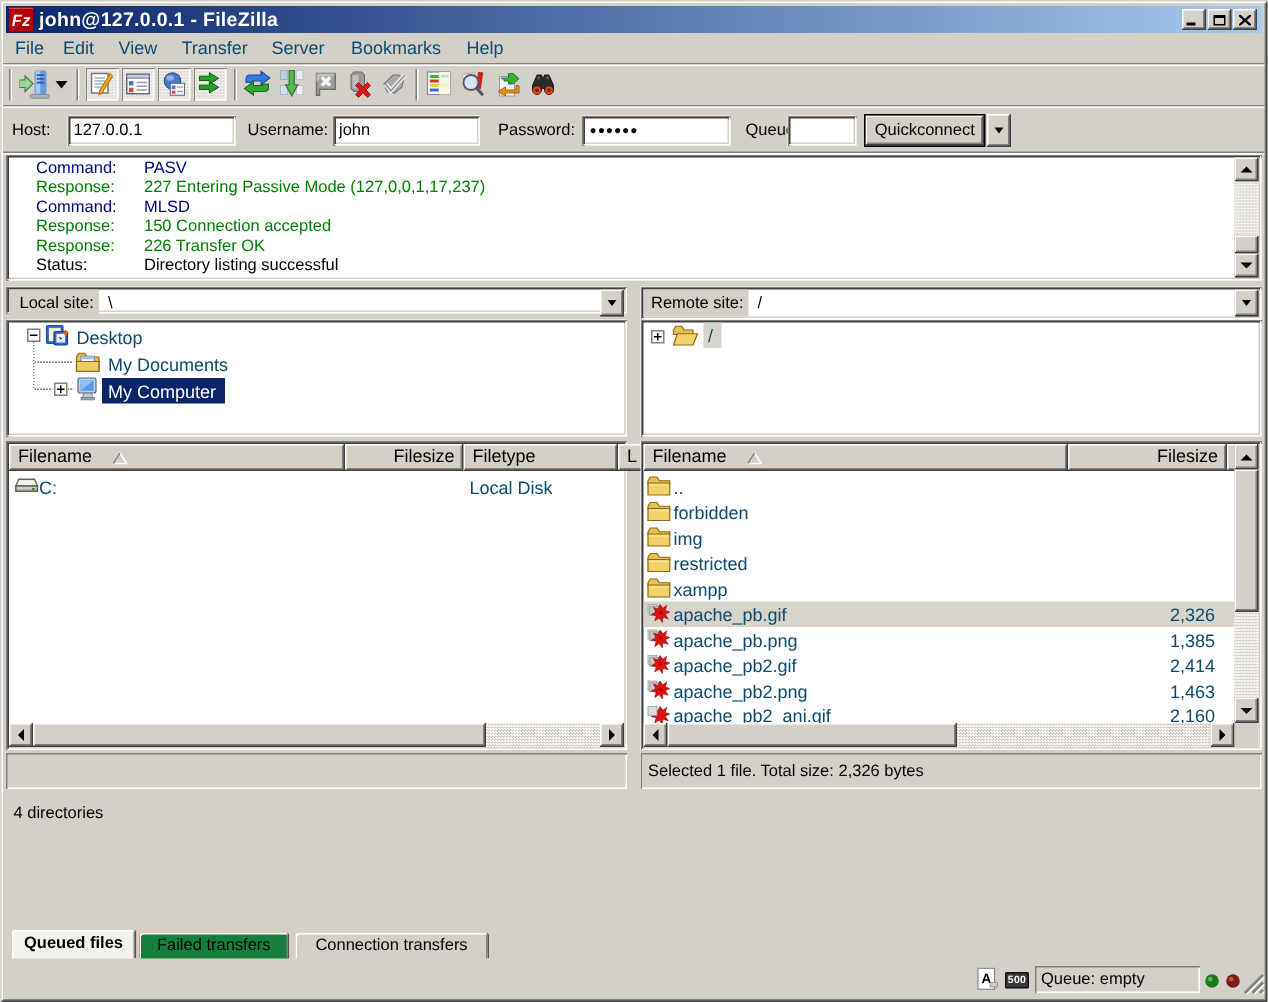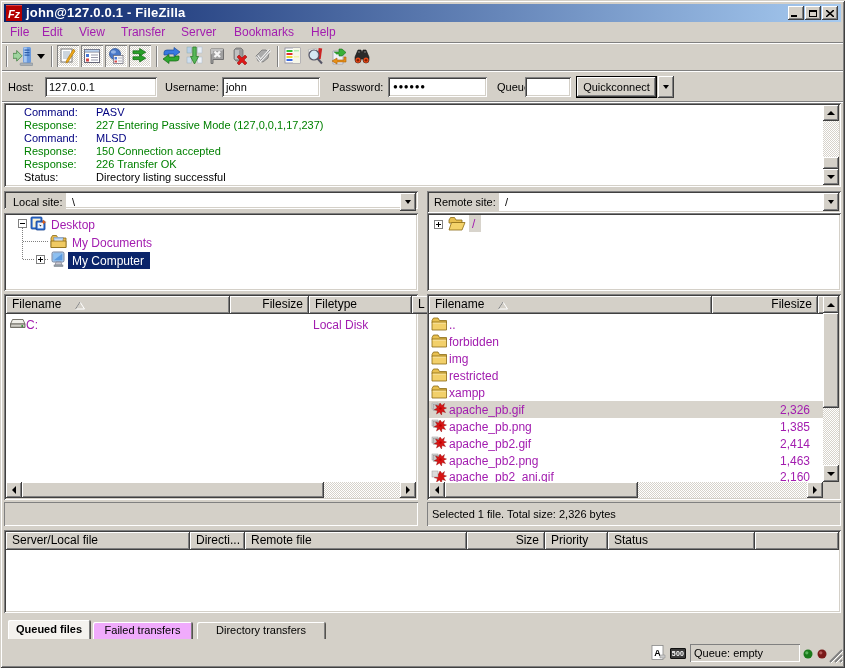--- a/index.html
+++ b/index.html
@@ -7,21 +7,21 @@
 body{font-family:"Liberation Sans",sans-serif;background:#d4d0c8;}
 .abs{position:absolute;}
 #win{position:relative;width:845px;height:668px;background:#d4d0c8;
   box-shadow:inset 1px 1px 0 #d4d0c8, inset -1px -1px 0 #404040, inset 2px 2px 0 #fff, inset -2px -2px 0 #808080;}
 .sunken2{box-shadow:inset 1px 1px 0 #808080, inset -1px -1px 0 #fff, inset 2px 2px 0 #404040, inset -2px -2px 0 #d4d0c8;}
 .sunken1{box-shadow:inset 1px 1px 0 #808080, inset -1px -1px 0 #fff;}
 .raised{background:#d4d0c8;box-shadow:inset -1px -1px 0 #404040, inset 1px 1px 0 #fff, inset -2px -2px 0 #808080;}
 .raised1{background:#d4d0c8;box-shadow:inset -1px -1px 0 #808080, inset 1px 1px 0 #fff;}
 .dither{background-image:conic-gradient(#fff 25%, #d6d2ca 0 50%, #fff 0 75%, #d6d2ca 0);background-size:2px 2px;}
 .t11{font-size:11px;line-height:13px;color:#000;}
-.t12{font-size:12px;line-height:14px;color:#a21caf;}
+.t12{font-size:12px;line-height:14px;color:#0c4a6e;}
 .vsep{width:2px;border-left:1px solid #808080;border-right:1px solid #fff;}
 
 .tu{width:0;height:0;border-left:4px solid transparent;border-right:4px solid transparent;border-bottom:4px solid #000;}
 .td{width:0;height:0;border-left:4px solid transparent;border-right:4px solid transparent;border-top:4px solid #000;}
 .tl{width:0;height:0;border-top:4px solid transparent;border-bottom:4px solid transparent;border-right:4px solid #000;}
 .tr{width:0;height:0;border-top:4px solid transparent;border-bottom:4px solid transparent;border-left:4px solid #000;}
 .sbtn{display:flex;align-items:center;justify-content:center;background:#d4d0c8;box-shadow:inset -1px -1px 0 #404040, inset 1px 1px 0 #fff, inset -2px -2px 0 #808080, inset 2px 2px 0 #d4d0c8;}
 .hdrbtn{background:#d4d0c8;box-shadow:inset -1px -1px 0 #404040, inset 1px 1px 0 #fff, inset -2px -2px 0 #808080;font-size:12px;line-height:17px;color:#000;white-space:nowrap;overflow:hidden;}
 </style>
 </head>
@@ -422,35 +422,24 @@
 <div class="abs" style="left:396px;top:188px;width:16px;height:16px;background:#d4d0c8;"></div>
 </div>
 
 <div class="abs sunken1" style="left:4px;top:502px;width:414px;height:24px;">
       <div class="t11" style="padding:6px 0 0 5px;margin-top:28px;">4 directories</div>
     </div>
 <div class="abs sunken1" style="left:427px;top:502px;width:414px;height:24px;">
       <div class="t11" style="padding:6px 0 0 5px;">Selected 1 file. Total size: 2,326 bytes</div>
     </div>
 
-<div class="abs sunken2" style="left:4px;top:530px;width:837px;height:83px;background:#fff;">
-<div class="abs" style="left:2px;top:2px;width:833px;height:18px;background:#d4d0c8;">
-<div class="hdrbtn abs" style="left:0;top:0;width:184px;height:18px;"><span style="margin-left:6px;">Server/Local file</span></div>
-<div class="hdrbtn abs" style="left:184px;top:0;width:55px;height:18px;"><span style="margin-left:6px;">Directi...</span></div>
-<div class="hdrbtn abs" style="left:239px;top:0;width:222px;height:18px;"><span style="margin-left:6px;">Remote file</span></div>
-<div class="hdrbtn abs" style="left:461px;top:0;width:78px;height:18px;text-align:right;"><span style="margin-right:6px;">Size</span></div>
-<div class="hdrbtn abs" style="left:539px;top:0;width:63px;height:18px;"><span style="margin-left:6px;">Priority</span></div>
-<div class="hdrbtn abs" style="left:602px;top:0;width:147px;height:18px;"><span style="margin-left:6px;">Status</span></div>
-<div class="hdrbtn abs" style="left:749px;top:0;width:84px;height:18px;"></div>
-</div>
-</div>
 
 <div class="abs" style="left:8px;top:620px;width:83px;height:19px;background:#f4f2ee;box-shadow:inset 1px 1px 0 #fff, inset -1px 0 0 #808080;border-right:1px solid #55534e;border-radius:2px 2px 0 0;font-size:11px;font-weight:bold;text-align:center;line-height:19px;">Queued files</div>
-<div class="abs" style="left:93px;top:622px;width:100px;height:17px;background:#f0abfc;box-shadow:inset 1px 1px 0 #fff, inset -1px 0 0 #808080;border-right:1px solid #55534e;border-radius:2px 2px 0 0;font-size:11px;text-align:center;line-height:17px;">Failed transfers</div>
-<div class="abs" style="left:197px;top:622px;width:129px;height:17px;background:#d4d0c8;box-shadow:inset 1px 1px 0 #fff, inset -1px 0 0 #808080;border-right:1px solid #55534e;border-radius:2px 2px 0 0;font-size:11px;text-align:center;line-height:17px;">Directory transfers</div>
+<div class="abs" style="left:93px;top:622px;width:100px;height:17px;background:#15803d;box-shadow:inset 1px 1px 0 #fff, inset -1px 0 0 #808080;border-right:1px solid #55534e;border-radius:2px 2px 0 0;font-size:11px;text-align:center;line-height:17px;">Failed transfers</div>
+<div class="abs" style="left:197px;top:622px;width:129px;height:17px;background:#d4d0c8;box-shadow:inset 1px 1px 0 #fff, inset -1px 0 0 #808080;border-right:1px solid #55534e;border-radius:2px 2px 0 0;font-size:11px;text-align:center;line-height:17px;">Connection transfers</div>
 
 <div class="abs" style="left:651px;top:645px;width:17px;height:16px;">
 <svg width="15" height="15" viewBox="0 0 15 15">
         <rect x="1" y="0.5" width="11" height="14" fill="#fff" stroke="#888" stroke-width="0.8"></rect>
         <text x="6.5" y="10.5" font-size="9" font-weight="bold" font-family="Liberation Sans" fill="#000" text-anchor="middle">A</text>
         <path d="M9 10 h5 v3 h-5 z" fill="#ccc" stroke="#888" stroke-width="0.5"></path>
       </svg>
 </div>
 <div class="abs" style="left:670px;top:648px;width:16px;height:11px;background:#3a3a3a;border:1px solid #111;border-radius:1px;color:#fff;font-size:7px;font-weight:bold;text-align:center;line-height:9px;letter-spacing:0.2px;">500</div>
 <div class="abs sunken1" style="left:690px;top:644px;width:110px;height:18px;">

